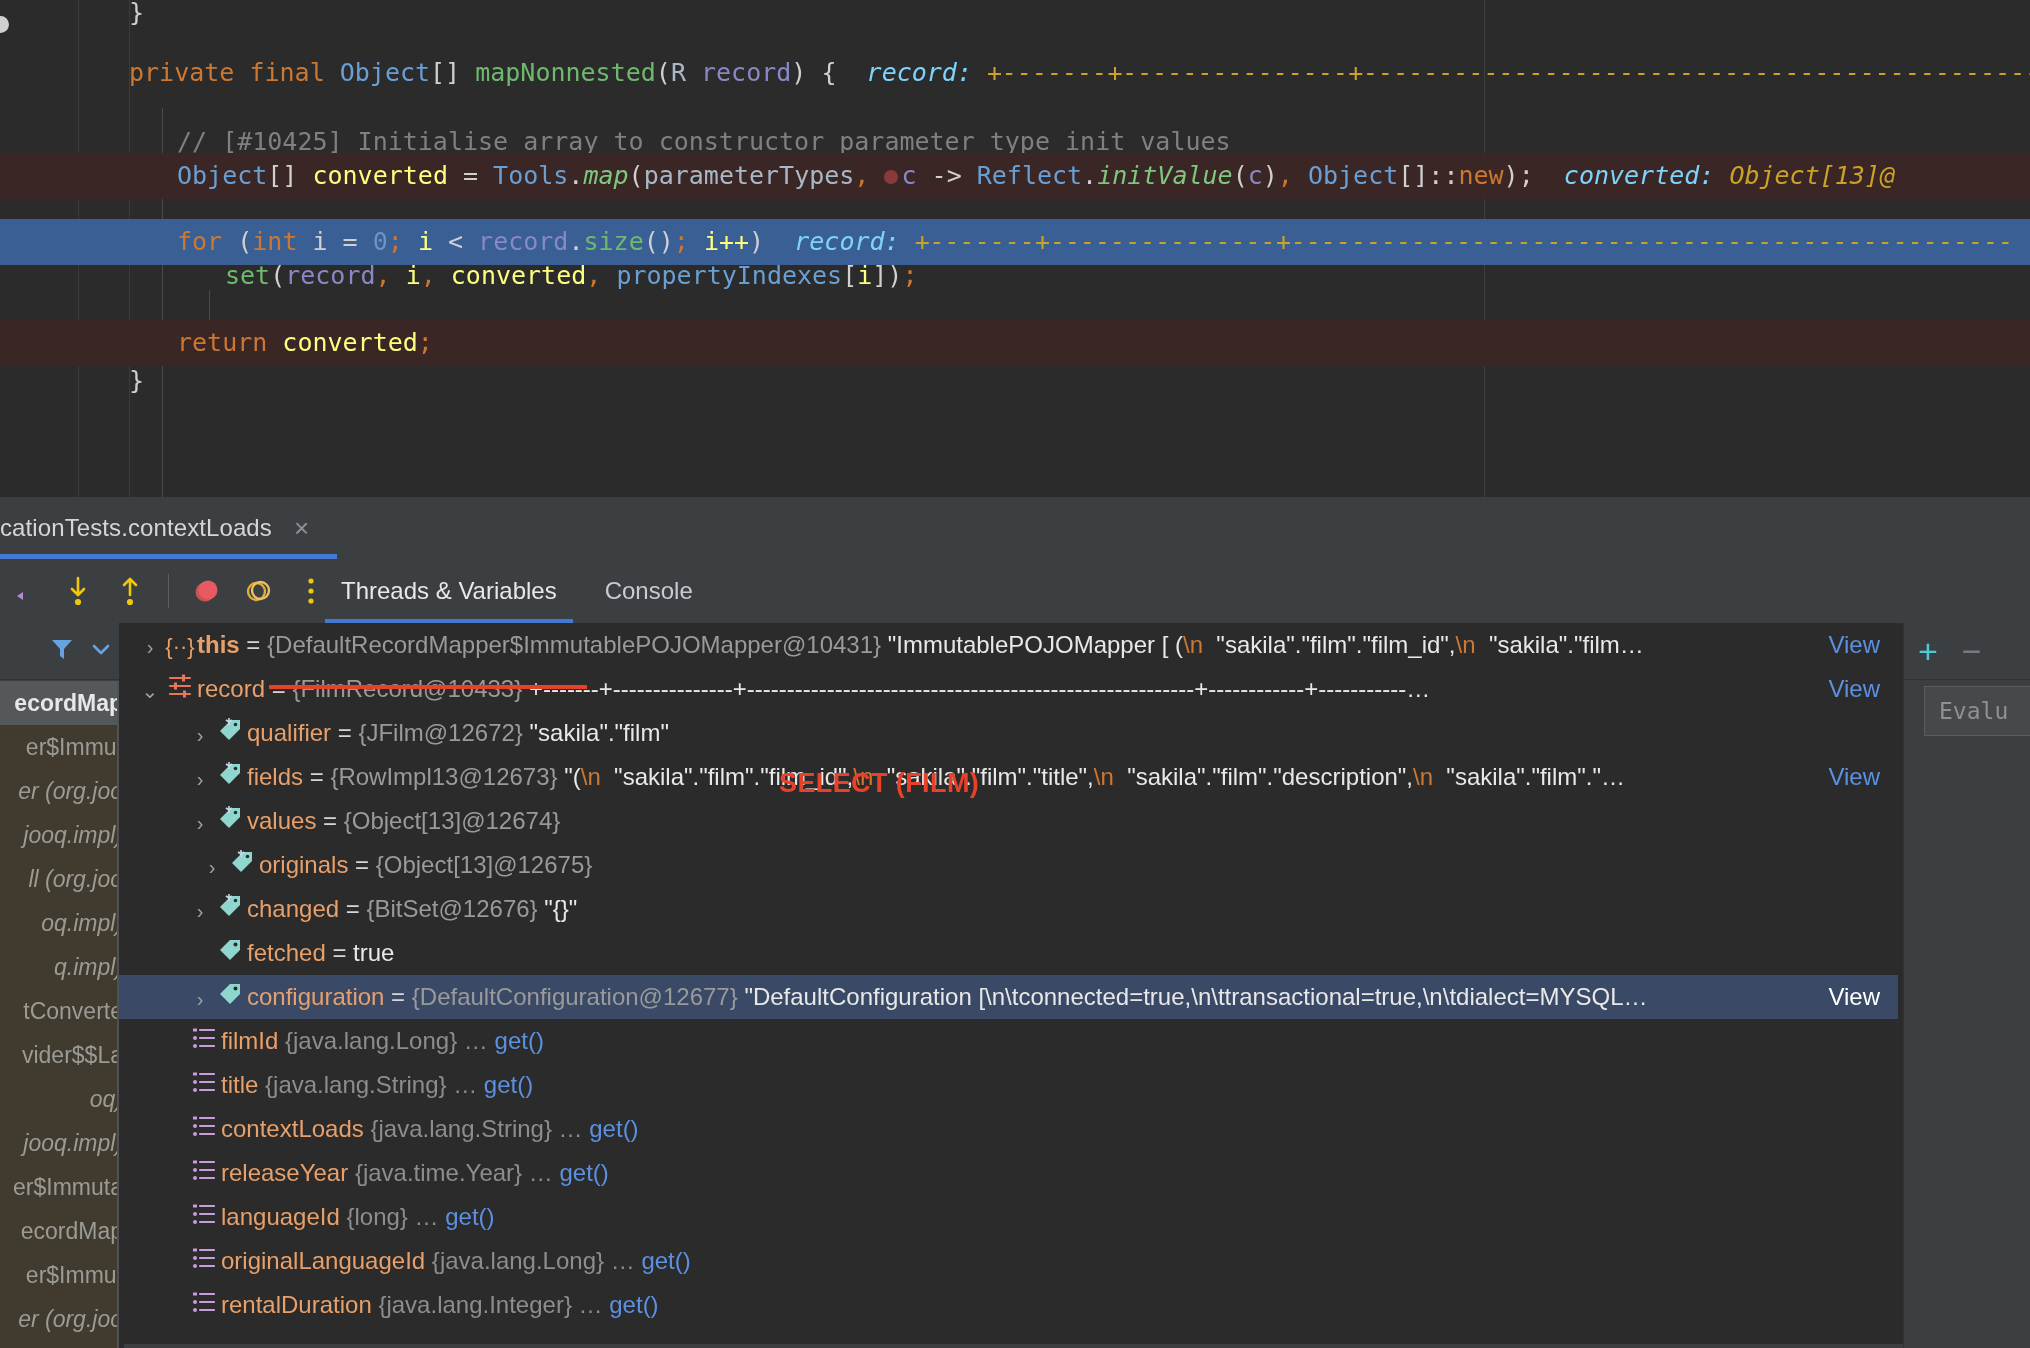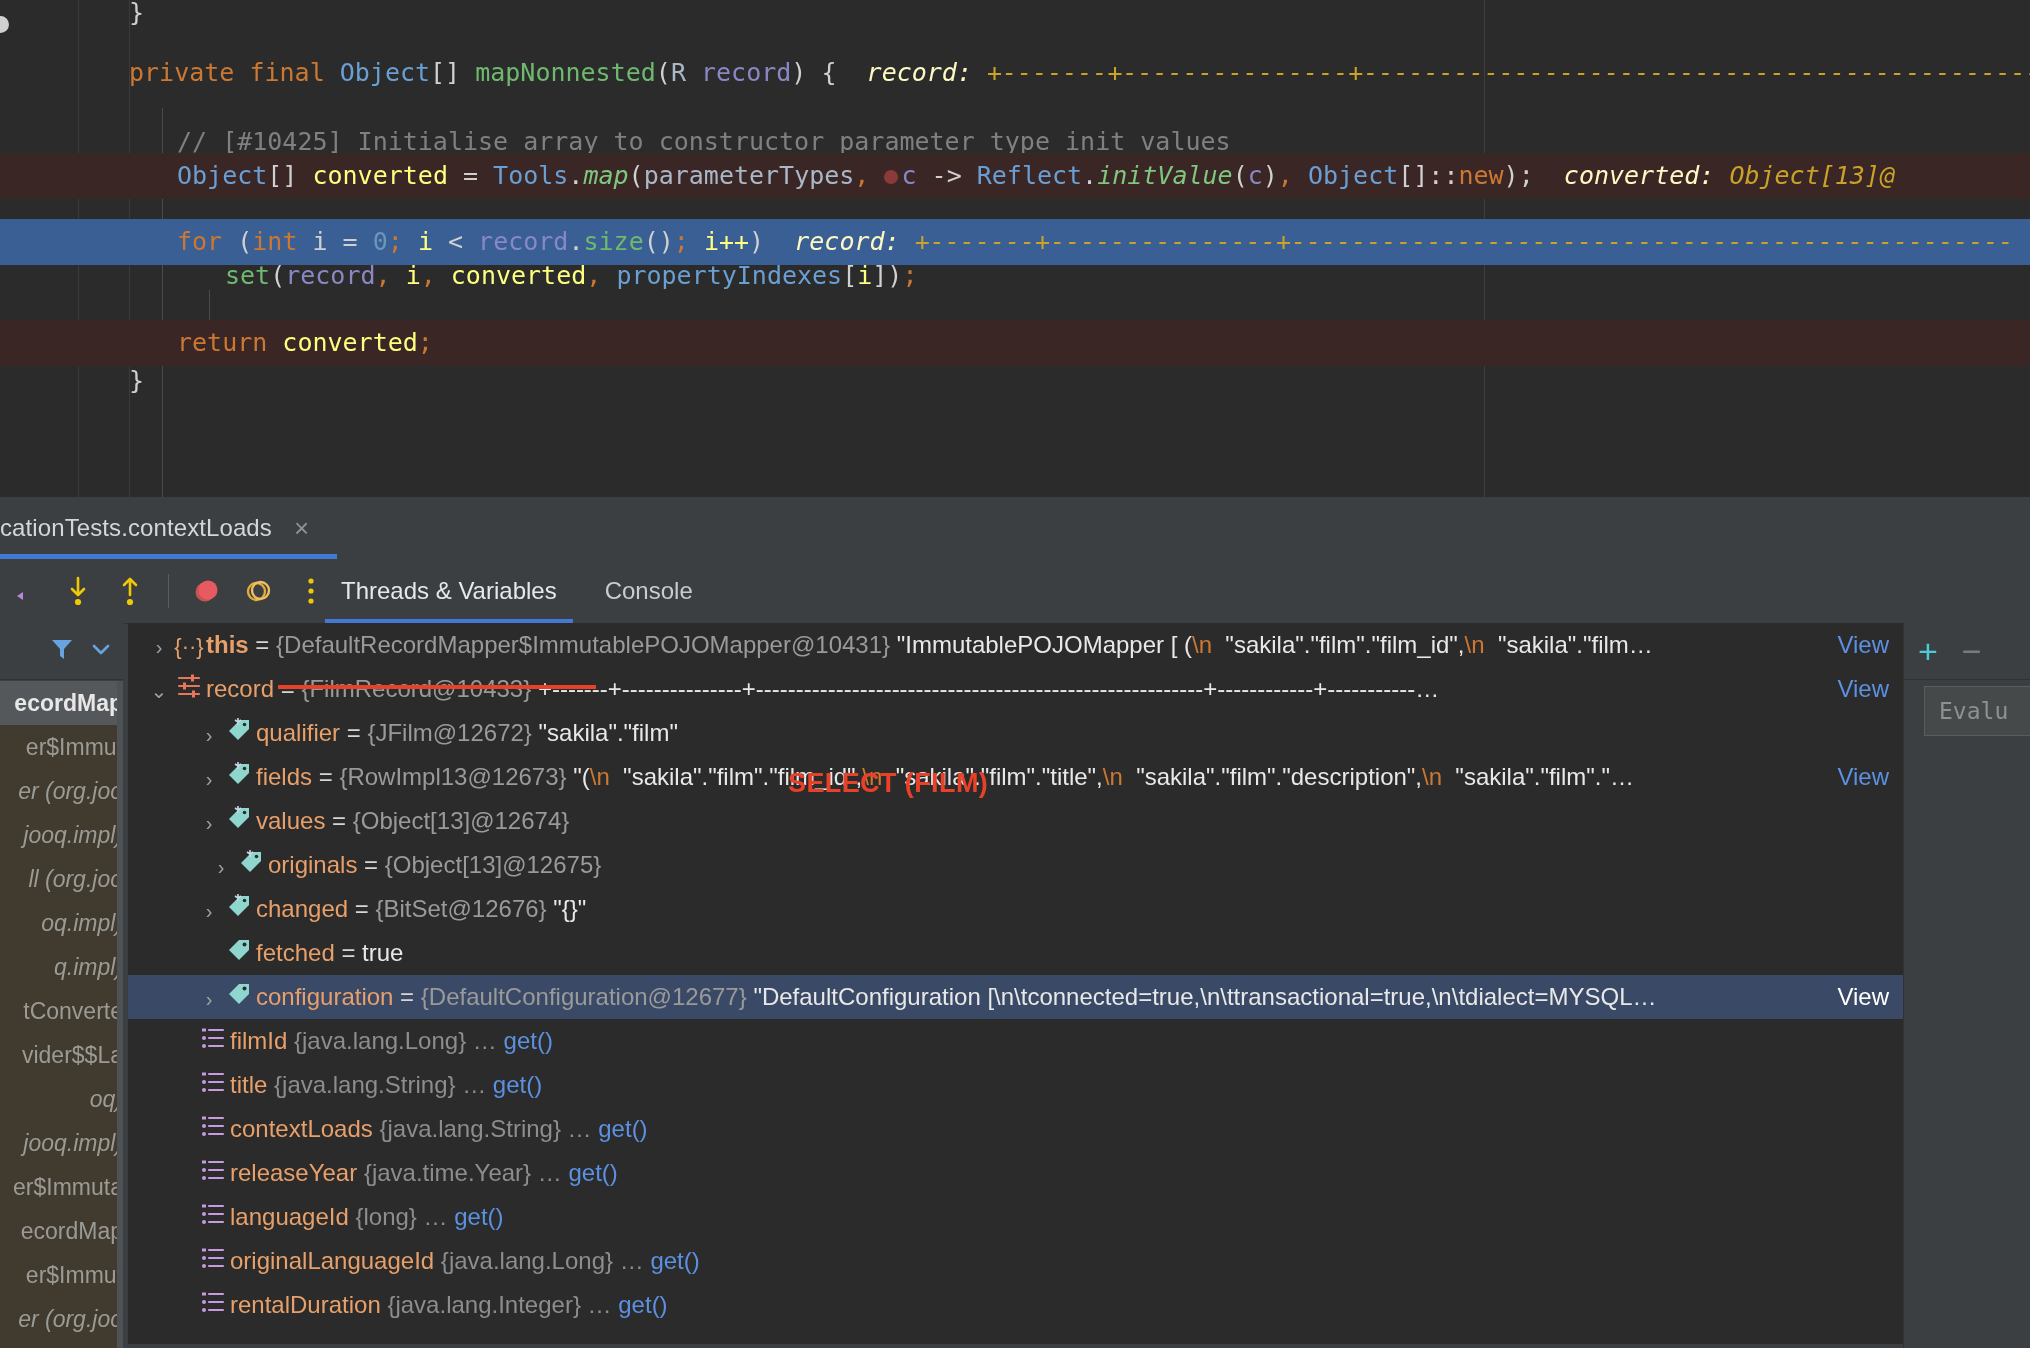--- a/index.html
+++ b/index.html
@@ -52,21 +52,21 @@
 
   .kw { color: #cc7832; }
   .type { color: #6a9fd4; }
   .meth { color: #6fb96f; }
   .methi { color: #7fc77f; font-style: italic; }
   .ident { color: #a9b7c6; }
   .field { color: #ffff7f; }
   .plain { color: #d0d0d0; }
   .num { color: #6897bb; }
   .comment { color: #808080; }
-  .hint { color: #fef9c3; font-style: italic; }
+  .hint { color: #7dd3fc; font-style: italic; }
   .hintval { color: #c9a227; font-style: italic; }
   .param { color: #8888c6; }
   .sep { color: #cc7832; }
 
   .breakpoint-dot {
     position: absolute;
     left: -8px; top: 16px;
     width: 17px; height: 17px;
     border-radius: 50%;
     background: #d0d0d0;
@@ -177,21 +177,21 @@
   }
   .frame-row > span { direction: ltr; unicode-bidi: embed; }
   .frame-row.sel { background: #55585a; color: #e8e8e8; font-weight: bold; }
   .frame-row.ital { font-style: italic; }
   .frames-scroll {
     position:absolute; left:117px; top:58px; width:6px; height:667px; background:#4e5254;
   }
 
   
   .vars-pane {
-    position: absolute; left: 128px; top: 126px;
+    position: absolute; left: 119px; top: 126px;
     width: 1779px; height: 725px;
     background: #2b2b2b;
     overflow: hidden;
   }
   .var-row {
     position: relative;
     height: 44px;
     line-height: 44px;
     white-space: pre;
     font-size: 24px;

